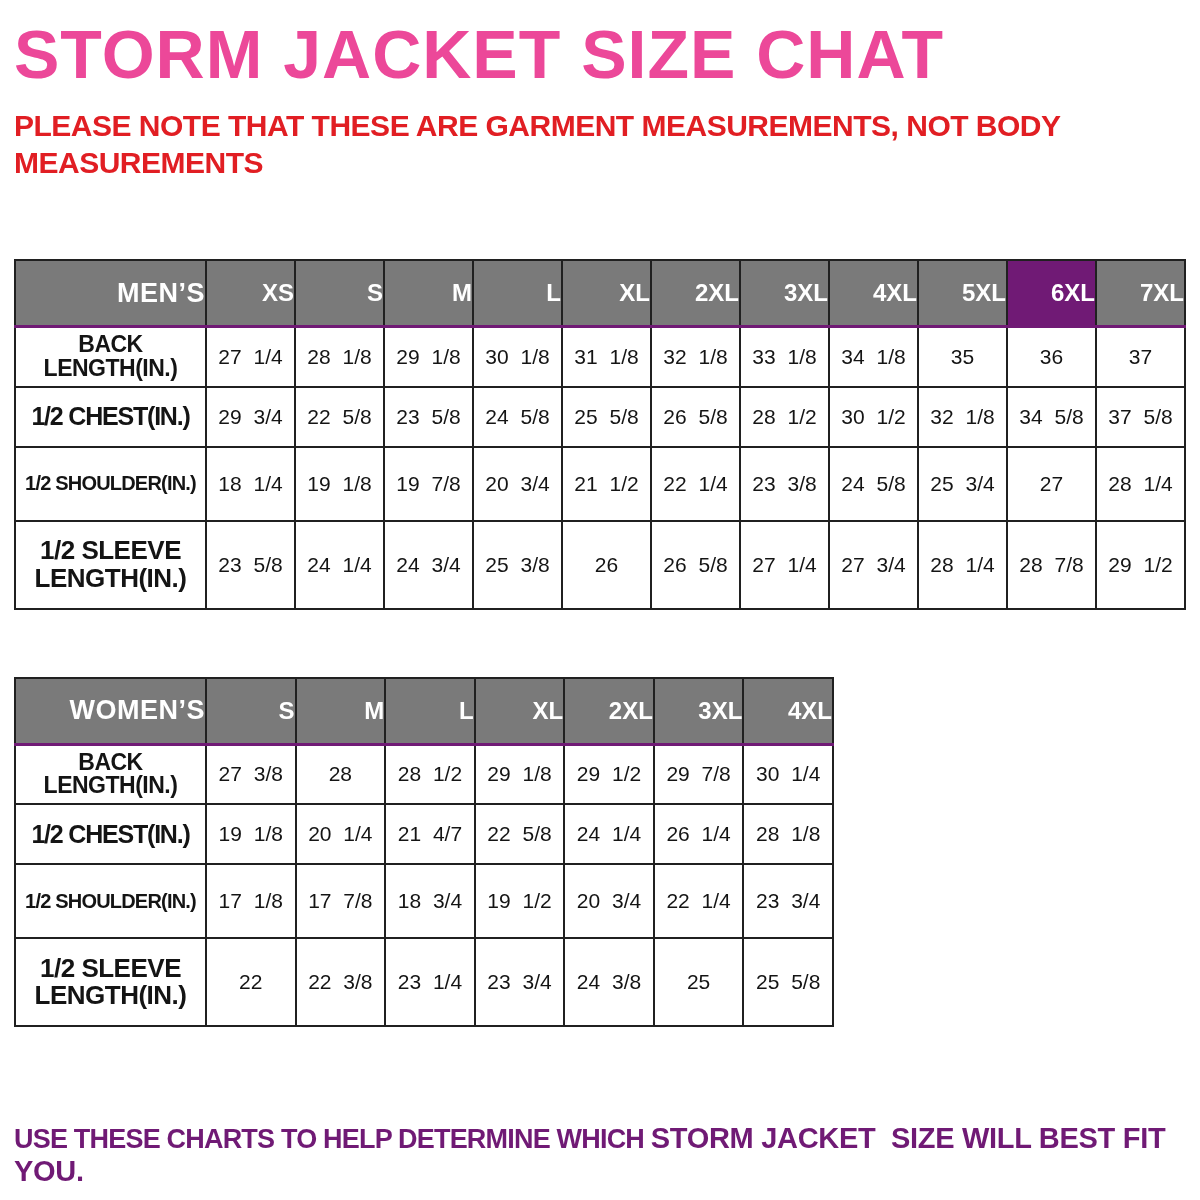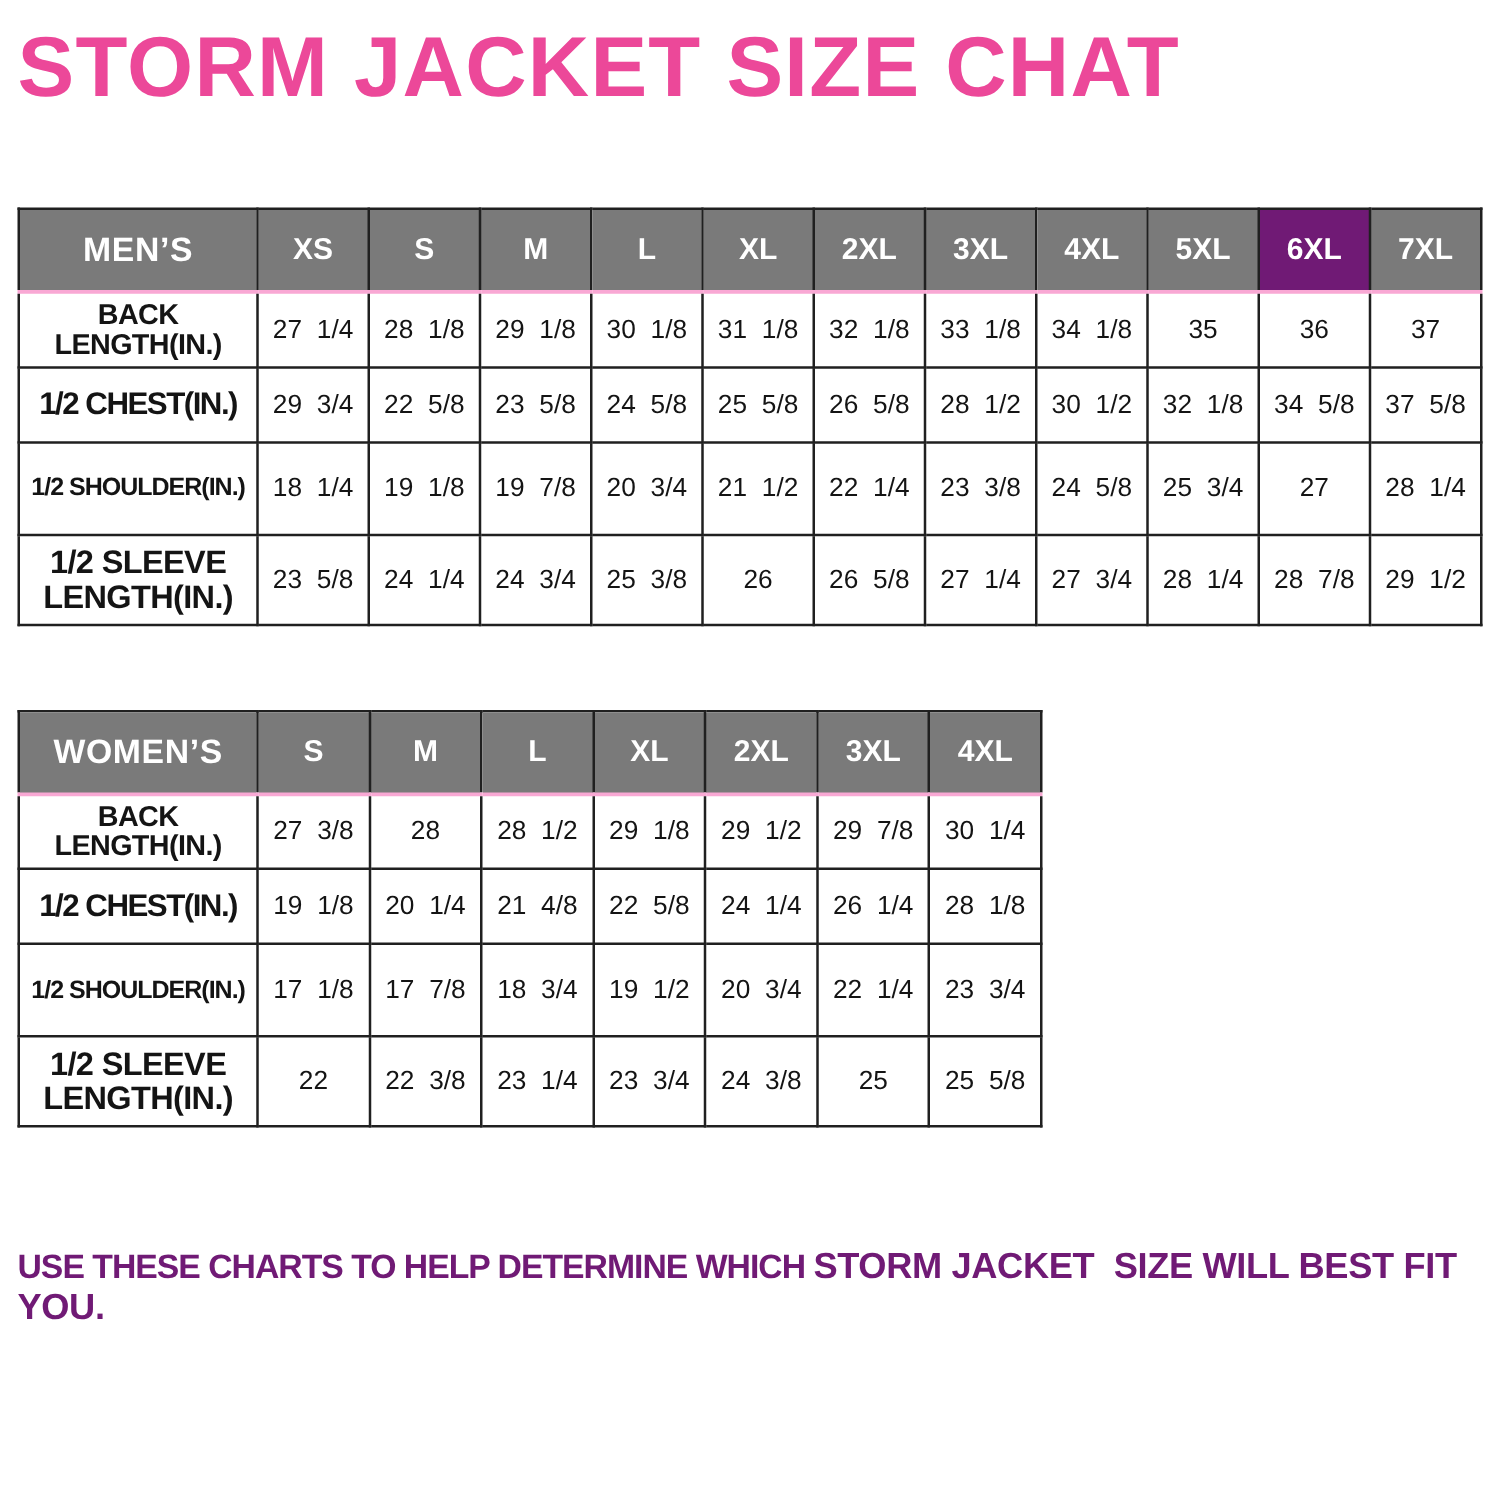--- a/index.html
+++ b/index.html
@@ -45,53 +45,56 @@
     border: 2px solid #202020;
     text-align: center;
     vertical-align: middle;
     padding: 0;
     overflow: hidden;
   }
   .header-row th {
     height: 64px;
     color: #ffffff;
     font-weight: bold;
-    border-bottom: 3px solid #f9a8d4;
+    border-bottom: 3px solid #701a75;
+    text-align: right;
   }
   .group-cell { font-size: 27px; letter-spacing: 0.5px; }
   .size-cell { font-size: 24px; }
   .row-label { font-weight: bold; color: #141414; }
   .label-line { white-space: nowrap; }
   .row-back-length { height: 60px; }
   .row-back-length .row-label { font-size: 23px; line-height: 1.02; letter-spacing: -0.5px; }
   .row-half-chest { height: 60px; }
   .row-half-chest .row-label { font-size: 25px; letter-spacing: -1.2px; }
   .row-half-shoulder { height: 74px; }
   .row-half-shoulder .row-label { font-size: 20px; letter-spacing: -0.8px; }
-  .row-half-sleeve { height: 72px; }
+  .row-half-sleeve { height: 88px; }
   .row-half-sleeve .row-label { font-size: 26px; line-height: 1.05; letter-spacing: -0.5px; }
   .value-cell {
     font-size: 21px;
     color: #141414;
     word-spacing: 6px;
     white-space: nowrap;
   }
   .footer-text {
     margin: 95px 0 0 0;
     white-space: pre-wrap;
     font-weight: bold;
   }
   .footer-part1 { font-size: 27px; letter-spacing: -0.8px; }
   .footer-part2 { font-size: 29px; letter-spacing: -0.3px; }
 </style>
 </head>
 <body>
 
 <div class="page">
   <h1 class="page-title">STORM JACKET SIZE CHAT</h1>
+  <p class="note-text" style="color: rgb(225, 30, 35);">PLEASE NOTE THAT THESE ARE GARMENT MEASUREMENTS, NOT BODY
+MEASUREMENTS</p>
 
   <table class="size-table mens">
       <colgroup>
         <col class="label-col">
         <col>
         <col>
         <col>
         <col>
         <col>
         <col>
@@ -223,21 +226,21 @@
           <td class="value-cell">29 1/2</td>
           <td class="value-cell">29 7/8</td>
           <td class="value-cell">30 1/4</td>
         </tr>
         <tr class="row-half-chest">
           <th class="row-label">
             <div class="label-line">1/2 CHEST(IN.)</div>
           </th>
           <td class="value-cell">19 1/8</td>
           <td class="value-cell">20 1/4</td>
-          <td class="value-cell">21 4/8</td>
+          <td class="value-cell">21 4/7</td>
           <td class="value-cell">22 5/8</td>
           <td class="value-cell">24 1/4</td>
           <td class="value-cell">26 1/4</td>
           <td class="value-cell">28 1/8</td>
         </tr>
         <tr class="row-half-shoulder">
           <th class="row-label">
             <div class="label-line">1/2 SHOULDER(IN.)</div>
           </th>
           <td class="value-cell">17 1/8</td>

